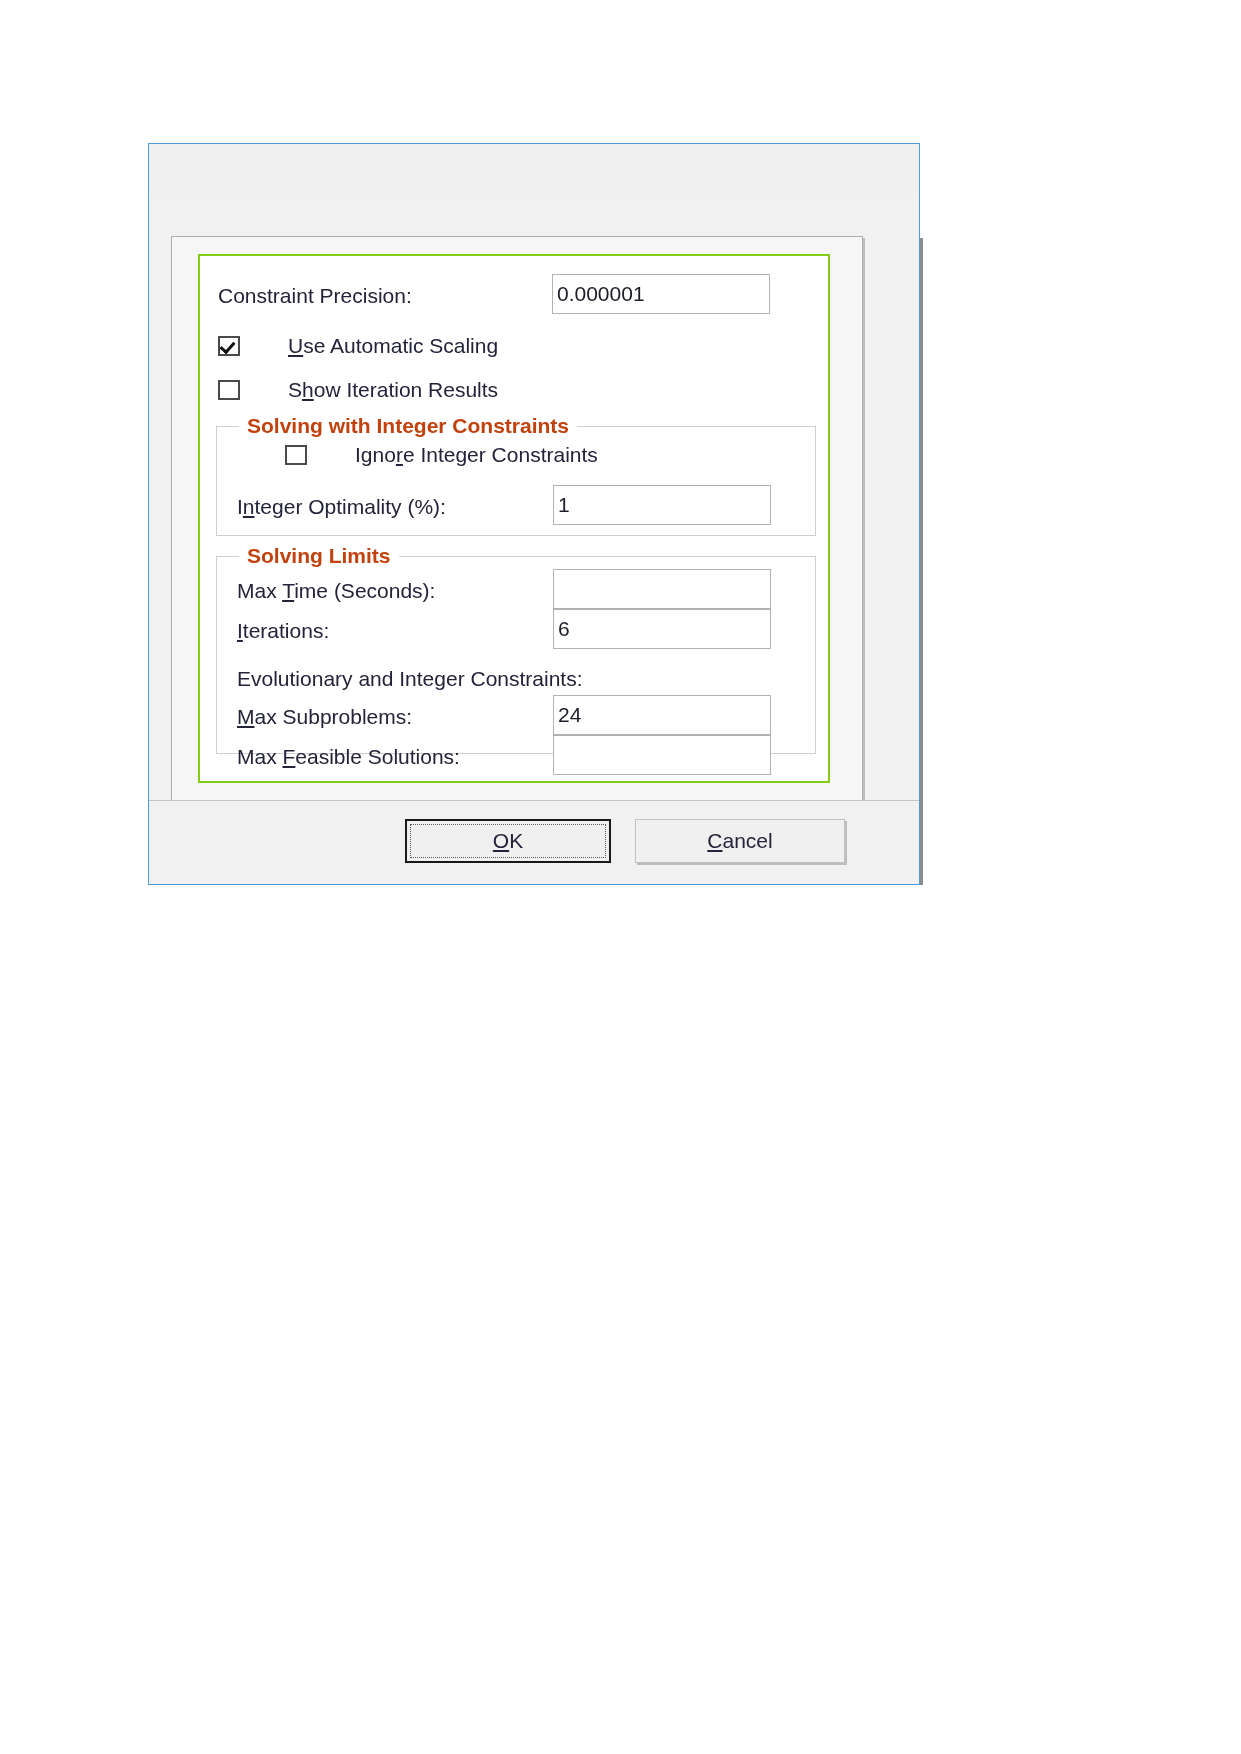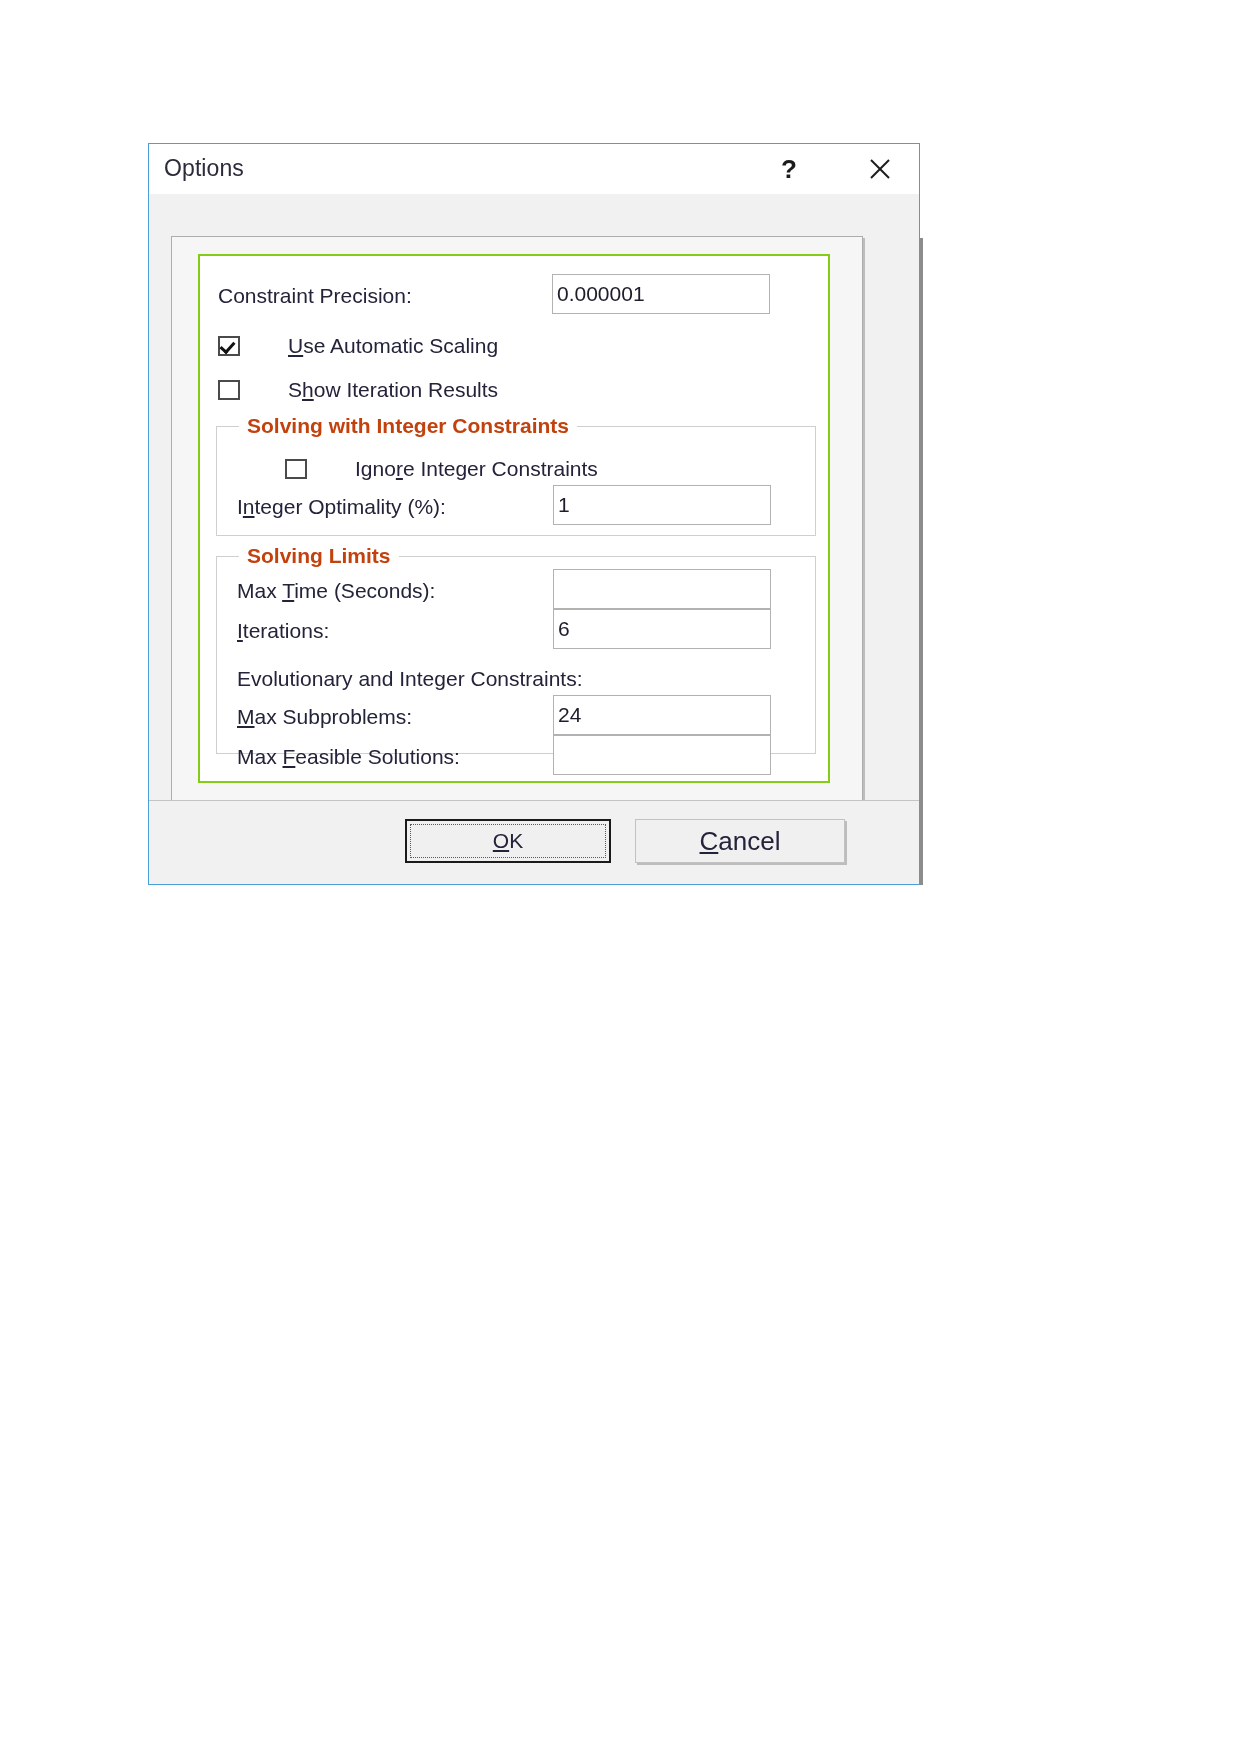--- a/index.html
+++ b/index.html
@@ -246,55 +246,41 @@
     position: absolute;
     left: 486px;
     top: 18px;
     width: 210px;
     height: 44px;
     border: 1px solid #c2c2c2;
     background: #f0f0f0;
     display: flex;
     align-items: center;
     justify-content: center;
-    font-size: 26px;
+    font-size: 21px;
     color: #23233a;
     box-sizing: border-box;
     box-shadow: 2px 2px 0 0 #bdbdbd;
   }
 
   
   #rightshadow {
     position: absolute;
     left: 920px;
     top: 238px;
     width: 3px;
     height: 647px;
     background: #8c8c8c;
   }
 </style>
 </head>
 <body>
 
 <div id="dialog">
 
-  <div id="titlebar">
-    <div id="title-text">Options</div>
-
-    <div id="help-btn">
-      <span>?</span>
-    </div>
-
-    <div id="close-btn">
-      <svg width="26" height="26" viewBox="0 0 26 26">
-        <line x1="4" y1="4" x2="22" y2="22" stroke="#1b1b1b" stroke-width="2"></line>
-        <line x1="22" y1="4" x2="4" y2="22" stroke="#1b1b1b" stroke-width="2"></line>
-      </svg>
-    </div>
-  </div>
 
   <div id="dlgbody">
 
 
     <div id="panel">
       <div id="panel-inner">
 
         <div class="lbl" style="left:18px; top:28px;">
           <span>Constraint Precision:</span>
         </div>
@@ -312,21 +298,21 @@
         <div class="cbrow" style="left:18px; top:122px;">
           <span class="cbox"></span>
           <span class="cbtext">
             S<span class="u">h</span>ow Iteration Results
           </span>
         </div>
 
         <div class="group" style="left:16px; top:170px; width:600px; height:110px;">
           <div class="group-title">Solving with Integer Constraints</div>
 
-          <div class="cbrow" style="left:32px; top:30px;padding-left:36px;">
+          <div class="cbrow" style="left:32px; top:16px;padding-left:36px;">
             <span class="cbox"></span>
             <span class="cbtext">
               Igno<span class="u">r</span>e Integer Constraints
             </span>
           </div>
 
           <div class="lbl" style="left:20px; top:68px;">
             I<span class="u">n</span>teger Optimality (%):
           </div>
           <div class="fld" style="left:336px; top:58px; width:218px; height:40px;">

